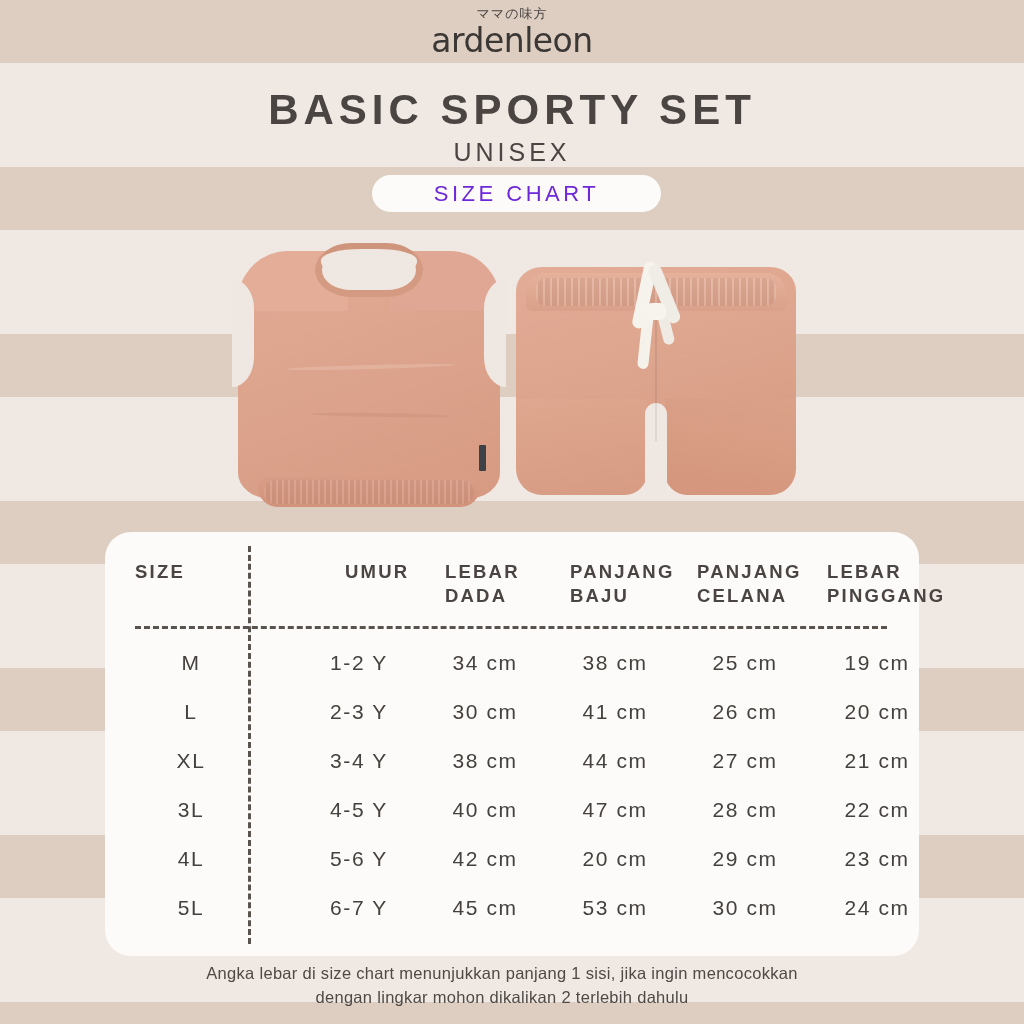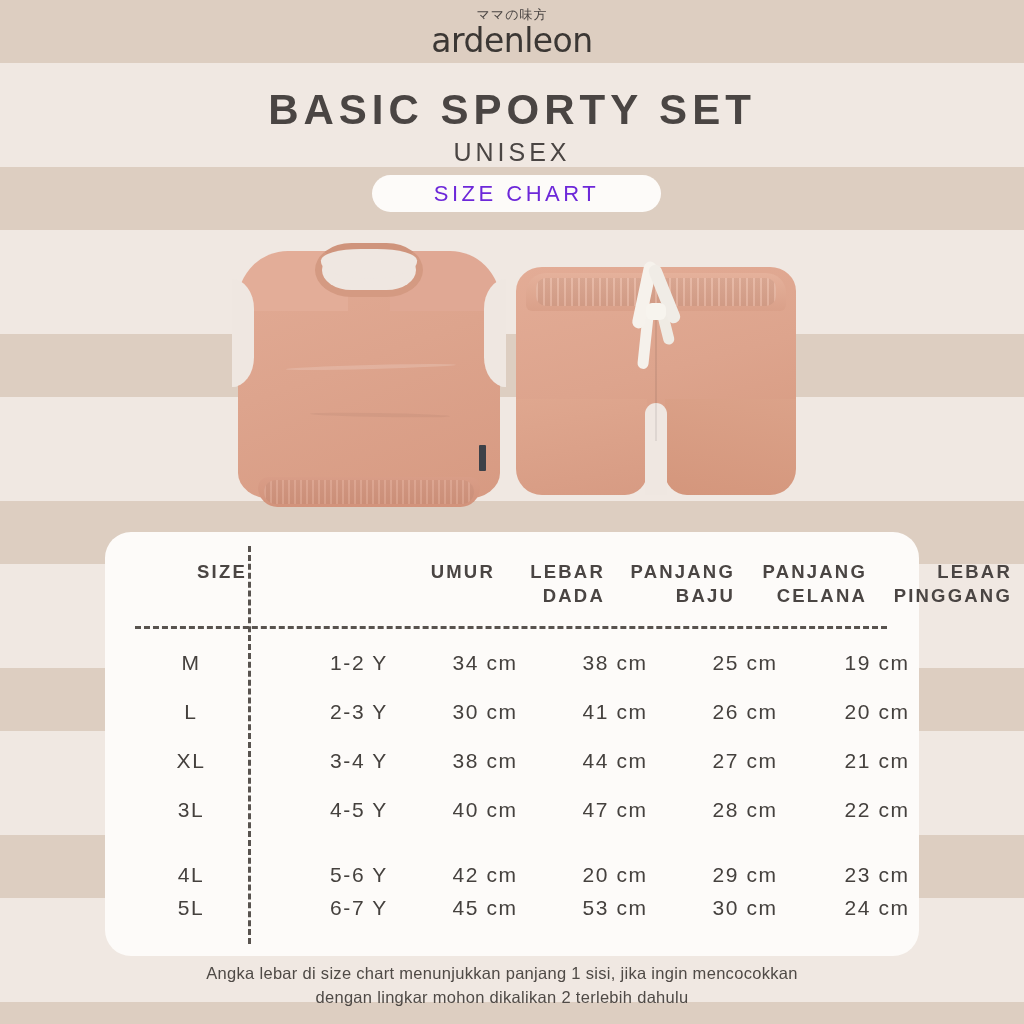--- a/index.html
+++ b/index.html
@@ -31,21 +31,21 @@
 
   
   .logo-block {
     position: absolute;
     top: 8px;
     left: 0;
     width: 1024px;
     text-align: center;
   }
   .logo-jp {
-    font-family: Liberation Serif, serif;
+    font-family: Liberation Mono, monospace;
     font-size: 13px;
     letter-spacing: 1px;
     color: #4a4543;
     line-height: 1.1;
   }
   .logo-word {
     font-family: "DejaVu Sans", sans-serif;
     font-size: 33px;
     font-weight: 400;
     letter-spacing: -0.5px;
@@ -255,21 +255,21 @@
   }
   .hline {
     position: absolute;
     left: 30px;
     top: 94px;
     width: 752px;
     height: 0;
     border-top: 3px dashed #58534f;
   }
 
-  .col { position: absolute; text-align: right; color: #4a4543; }
+  .col { position: absolute; text-align: left; color: #4a4543; }
 
   .hcell {
     font-size: 18.5px;
     font-weight: 700;
     letter-spacing: 2.2px;
     line-height: 1.32;
     top: 28px;
   }
   .c-size { left: 30px;  width: 112px; }
   .c-umur { left: 240px; width: 150px; }
@@ -413,21 +413,21 @@
             <div class="cell bcell lp">21 cm</div>
           </div>
           <div class="rowwrap" style="top: 263px;">
             <div class="cell bcell s">3L</div>
             <div class="cell bcell u">4-5 Y</div>
             <div class="cell bcell ld">40 cm</div>
             <div class="cell bcell pb">47 cm</div>
             <div class="cell bcell pc">28 cm</div>
             <div class="cell bcell lp">22 cm</div>
           </div>
-          <div class="rowwrap" style="top: 328px; padding-left: 10px;">
+          <div class="rowwrap" style="top: 312px; padding-left: 10px;">
             <div class="cell bcell s">4L</div>
             <div class="cell bcell u">5-6 Y</div>
             <div class="cell bcell ld">42 cm</div>
             <div class="cell bcell pb">20 cm</div>
             <div class="cell bcell pc">29 cm</div>
             <div class="cell bcell lp">23 cm</div>
           </div>
           <div class="rowwrap" style="top: 361px; padding-left: 12px;">
             <div class="cell bcell s">5L</div>
             <div class="cell bcell u">6-7 Y</div>

